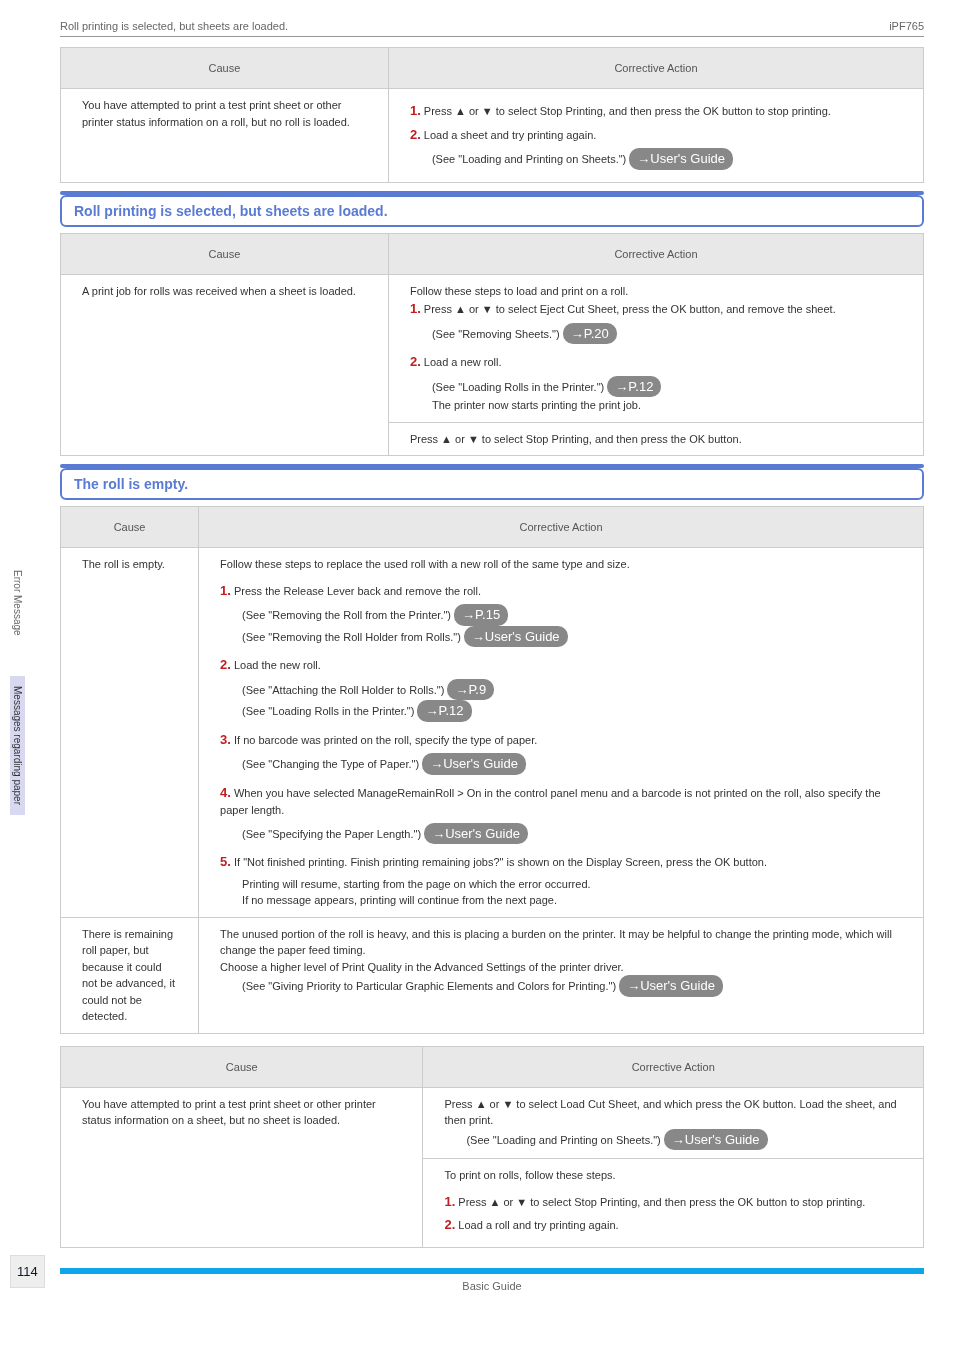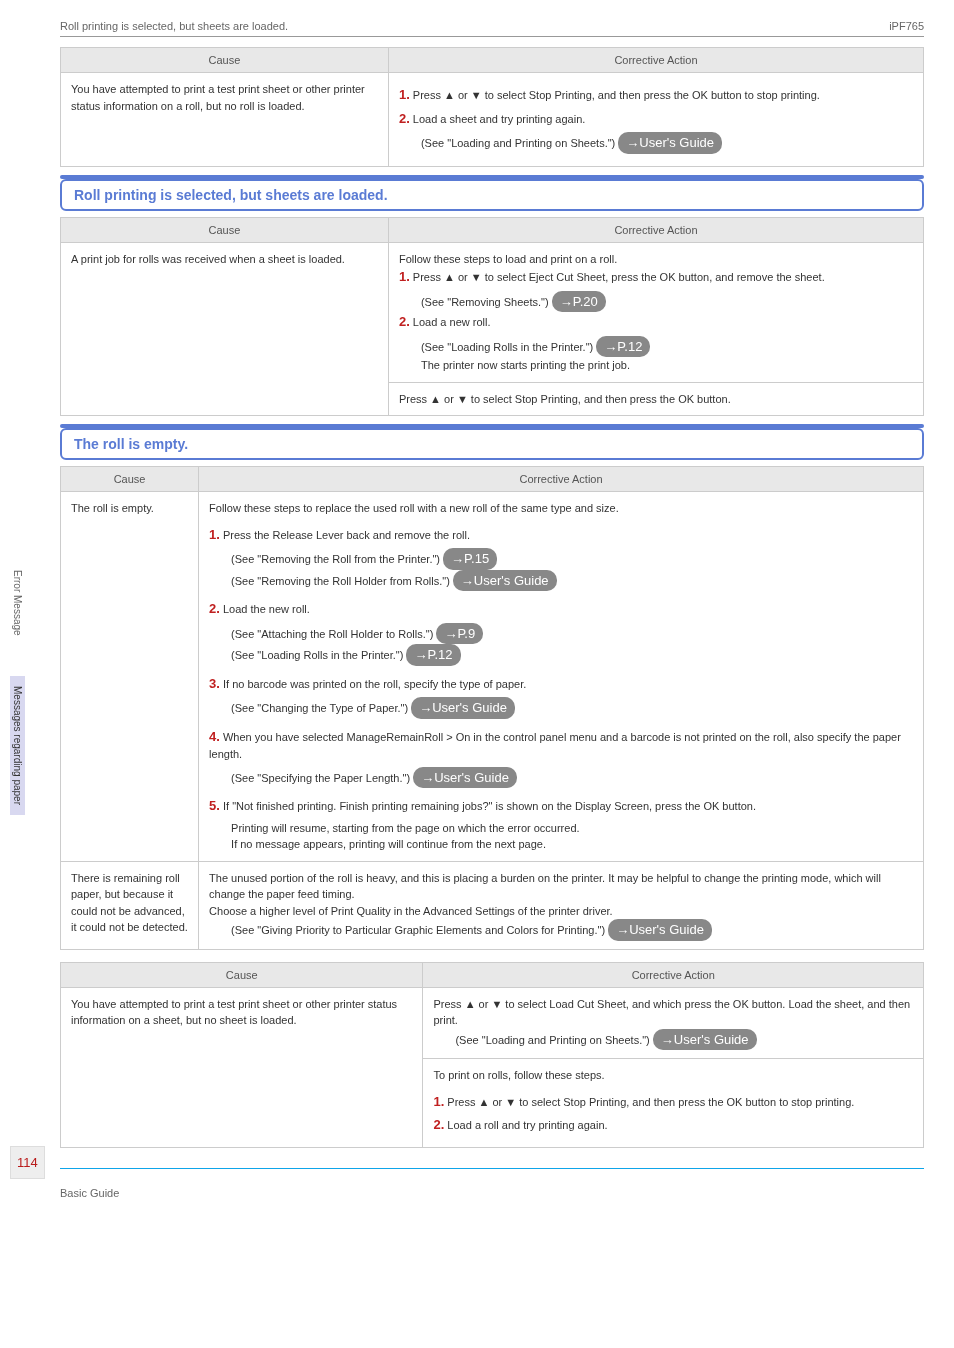--- a/index.html
+++ b/index.html
@@ -39,52 +39,52 @@
     color: #666;
     padding: 10px 2px;
   }
   .side-tab.active {
     background: #d8d8f0;
     color: #333;
   }
   .page-num {
     position: absolute;
     left: 10px;
-    bottom: 40px;
+    bottom: 24px;
     background: #eee;
     padding: 8px 6px;
     font-size: 13px;
-    color: #b91c1c;
+    color: #0f172a;
     border: 1px solid #ddd;
   }
   .footer {
-    border-top: 1px solid #0ea5e9;
+    border-top: 6px solid #0ea5e9;
     margin-top: 20px;
-    padding-top: 18px;
-    text-align: left;
+    padding-top: 6px;
+    text-align: center;
     font-size: 11px;
     color: #666;
   }
   table {
     width: 100%;
     border-collapse: collapse;
     margin-bottom: 12px;
   }
   th {
     background: #e8e8e8;
     border: 1px solid #ccc;
-    padding: 6px 8px;
+    padding: 14px 8px;
     font-weight: normal;
     font-size: 11px;
     color: #555;
     text-align: center;
   }
   td {
     border: 1px solid #ccc;
-    padding: 8px 10px;
+    padding: 8px 21px;
     vertical-align: top;
     font-size: 11px;
     line-height: 1.5;
   }
   .section-head {
     border: 2px solid #5a7bd4;
     border-radius: 6px;
     padding: 6px 12px;
     margin: 8px 0 6px 0;
     color: #5a7bd4;
@@ -159,21 +159,21 @@
         <tr>
       <th style="width:38%">Cause</th>
       <th>Corrective Action</th>
     </tr>
     <tr>
       <td rowspan="2">A print job for rolls was received when a sheet is loaded.</td>
       <td>
         <div>Follow these steps to load and print on a roll.</div>
         <div class="step" style="margin-top:0"><span class="step-num">1.</span> <span>Press ▲ or ▼ to select Eject Cut Sheet, press the OK button, and remove the sheet.</span></div>
         <div class="step-indent"><span>(See "Removing Sheets.")</span> <span class="badge">→P.20</span></div>
-        <div class="step" style="margin-top:0"><span class="step-num">2.</span> <span>Load a new roll.</span></div>
+        <div class="step" style="margin-top:8px"><span class="step-num">2.</span> <span>Load a new roll.</span></div>
         <div class="step-indent"><span>(See "Loading Rolls in the Printer.")</span> <span class="badge">→P.12</span></div>
         <div class="step-indent">The printer now starts printing the print job.</div>
       </td>
     </tr>
     <tr>
       <td>Press ▲ or ▼ to select Stop Printing, and then press the OK button.</td>
     </tr>
   </tbody>
     </table>
 

